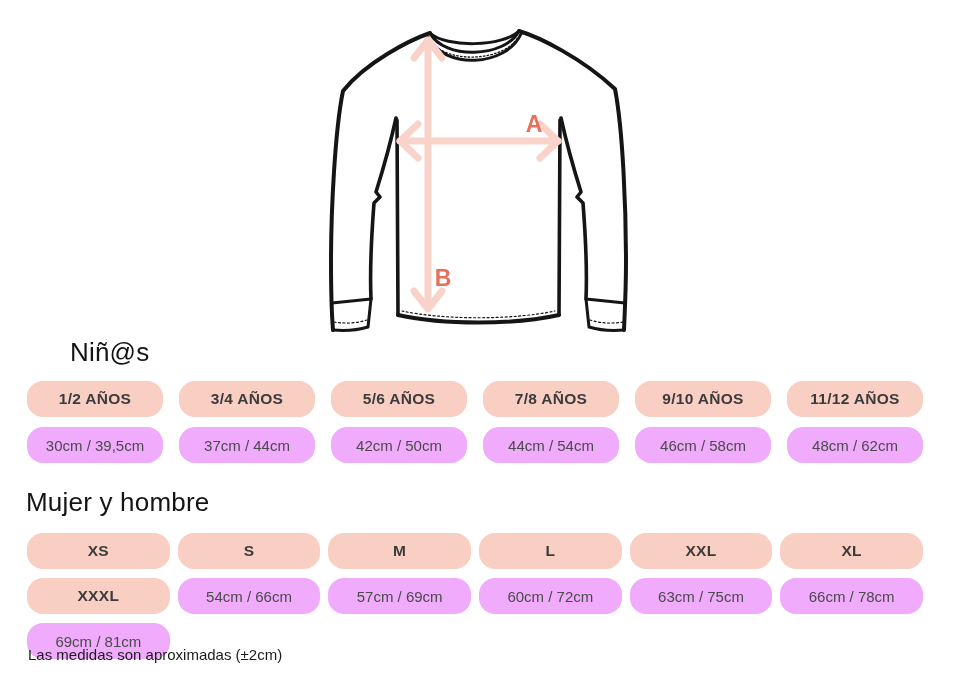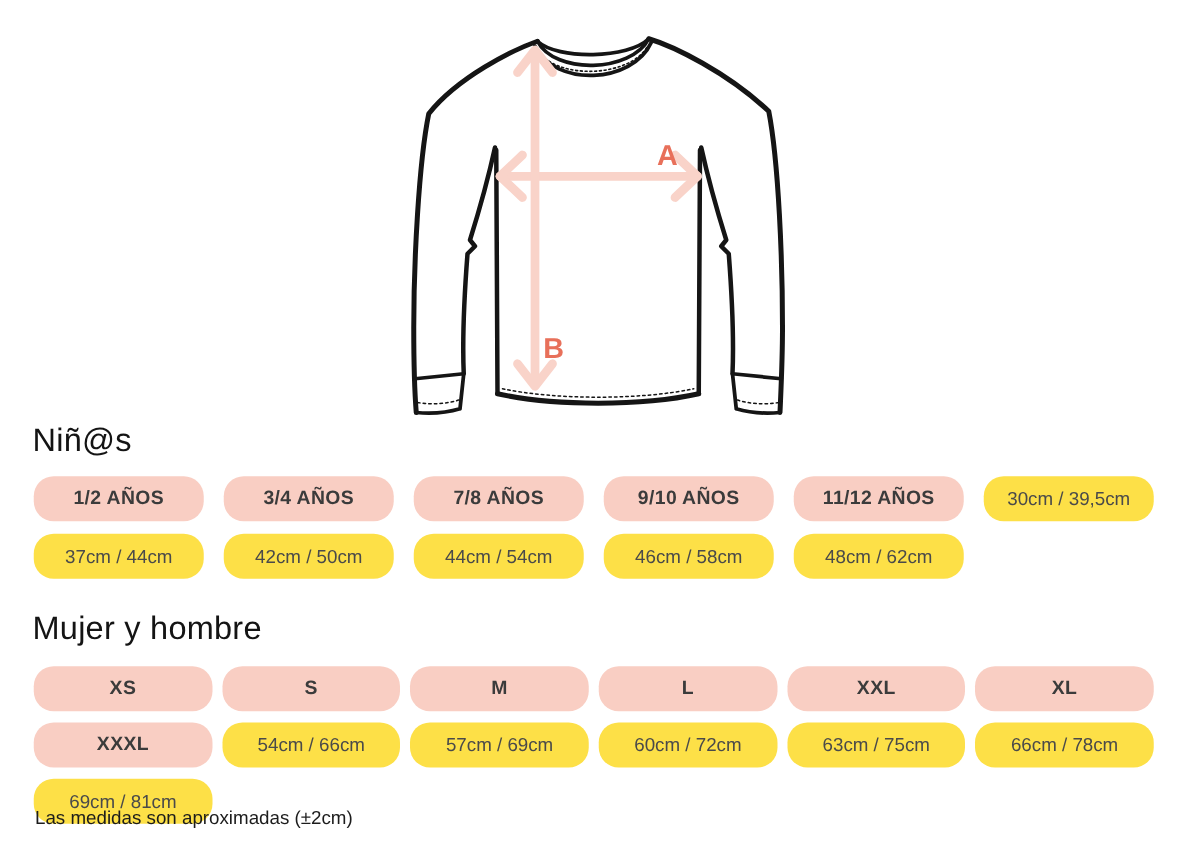--- a/index.html
+++ b/index.html
@@ -17,21 +17,21 @@
     width:324px; height:348px;
   }
   .section-title {
     position:absolute;
     left:26px;
     font-size:26px;
     font-weight:500;
     letter-spacing:0.2px;
     color:#141414;
   }
-  #kids-title { top:337px; }
+  #kids-title { top:337px;margin-left:44px; }
   #adults-title { top:487px; }
   .size-grid {
     position:absolute;
     left:27px;
     width:896px;
     display:grid;
   }
   #kids-grid {
     top:381px;
     grid-template-columns:repeat(6, 1fr);
@@ -53,21 +53,21 @@
     white-space:nowrap;
   }
   .hcell {
     background:#f9cec3;
     font-weight:700;
     font-size:15.5px;
     color:#3b3b3b;
     letter-spacing:0.3px;
   }
   .vcell {
-    background:#fde047;
+    background:#f0abfc;
     font-weight:400;
     font-size:15px;
     color:#4a4a4a;
   }
   .footnote {
     position:absolute;
     left:28px; top:646px;
     font-size:15px;
     color:#1c1c1c;
     text-align:center;
@@ -122,20 +122,21 @@
     </g>
     <text x="216" y="132" text-anchor="middle" font-family="Liberation Sans, sans-serif" font-size="23" font-weight="700" fill="#e8705a">A</text>
     <text x="125" y="286" text-anchor="middle" font-family="Liberation Sans, sans-serif" font-size="23" font-weight="700" fill="#e8705a">B</text>
   </svg>
 
   <h2 class="section-title" id="kids-title">Niñ@s</h2>
 
   <div class="size-grid" id="kids-grid">
     <div class="hcell">1/2 AÑOS</div>
     <div class="hcell">3/4 AÑOS</div>
+    <div class="hcell">5/6 AÑOS</div>
     <div class="hcell">7/8 AÑOS</div>
     <div class="hcell">9/10 AÑOS</div>
     <div class="hcell">11/12 AÑOS</div>
     <div class="vcell">30cm / 39,5cm</div>
     <div class="vcell">37cm / 44cm</div>
     <div class="vcell">42cm / 50cm</div>
     <div class="vcell">44cm / 54cm</div>
     <div class="vcell">46cm / 58cm</div>
     <div class="vcell">48cm / 62cm</div>
   </div>

